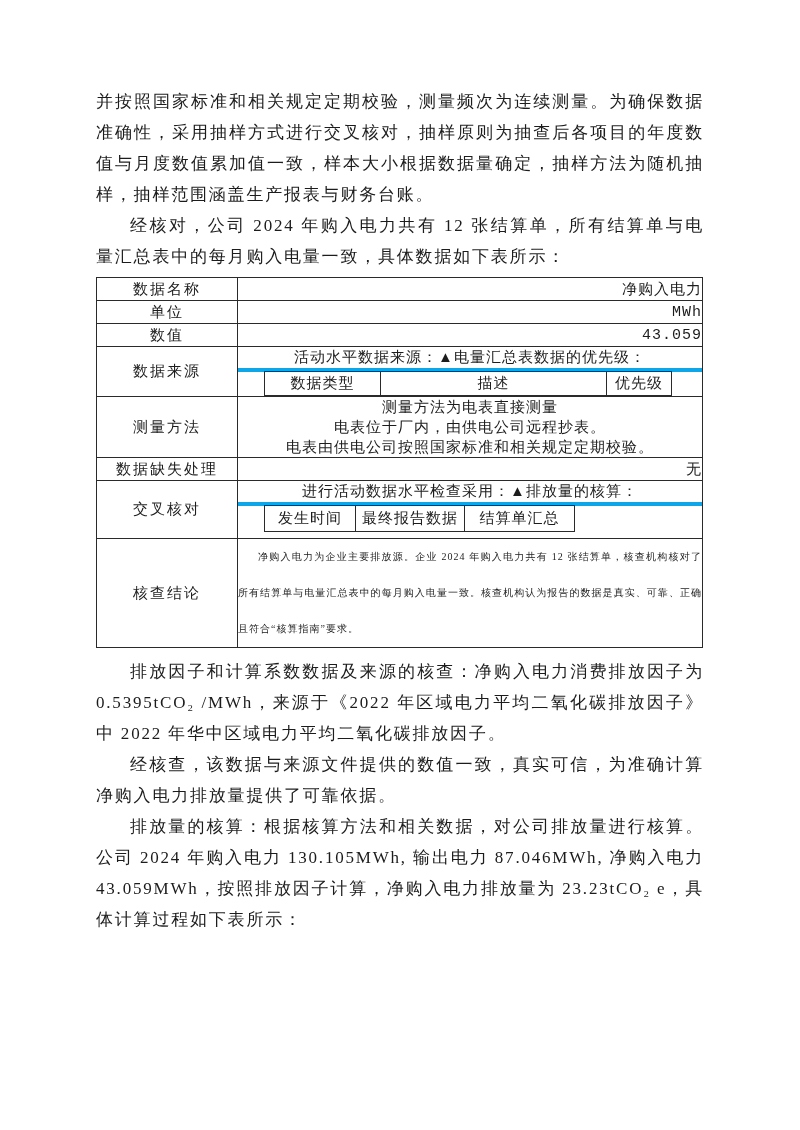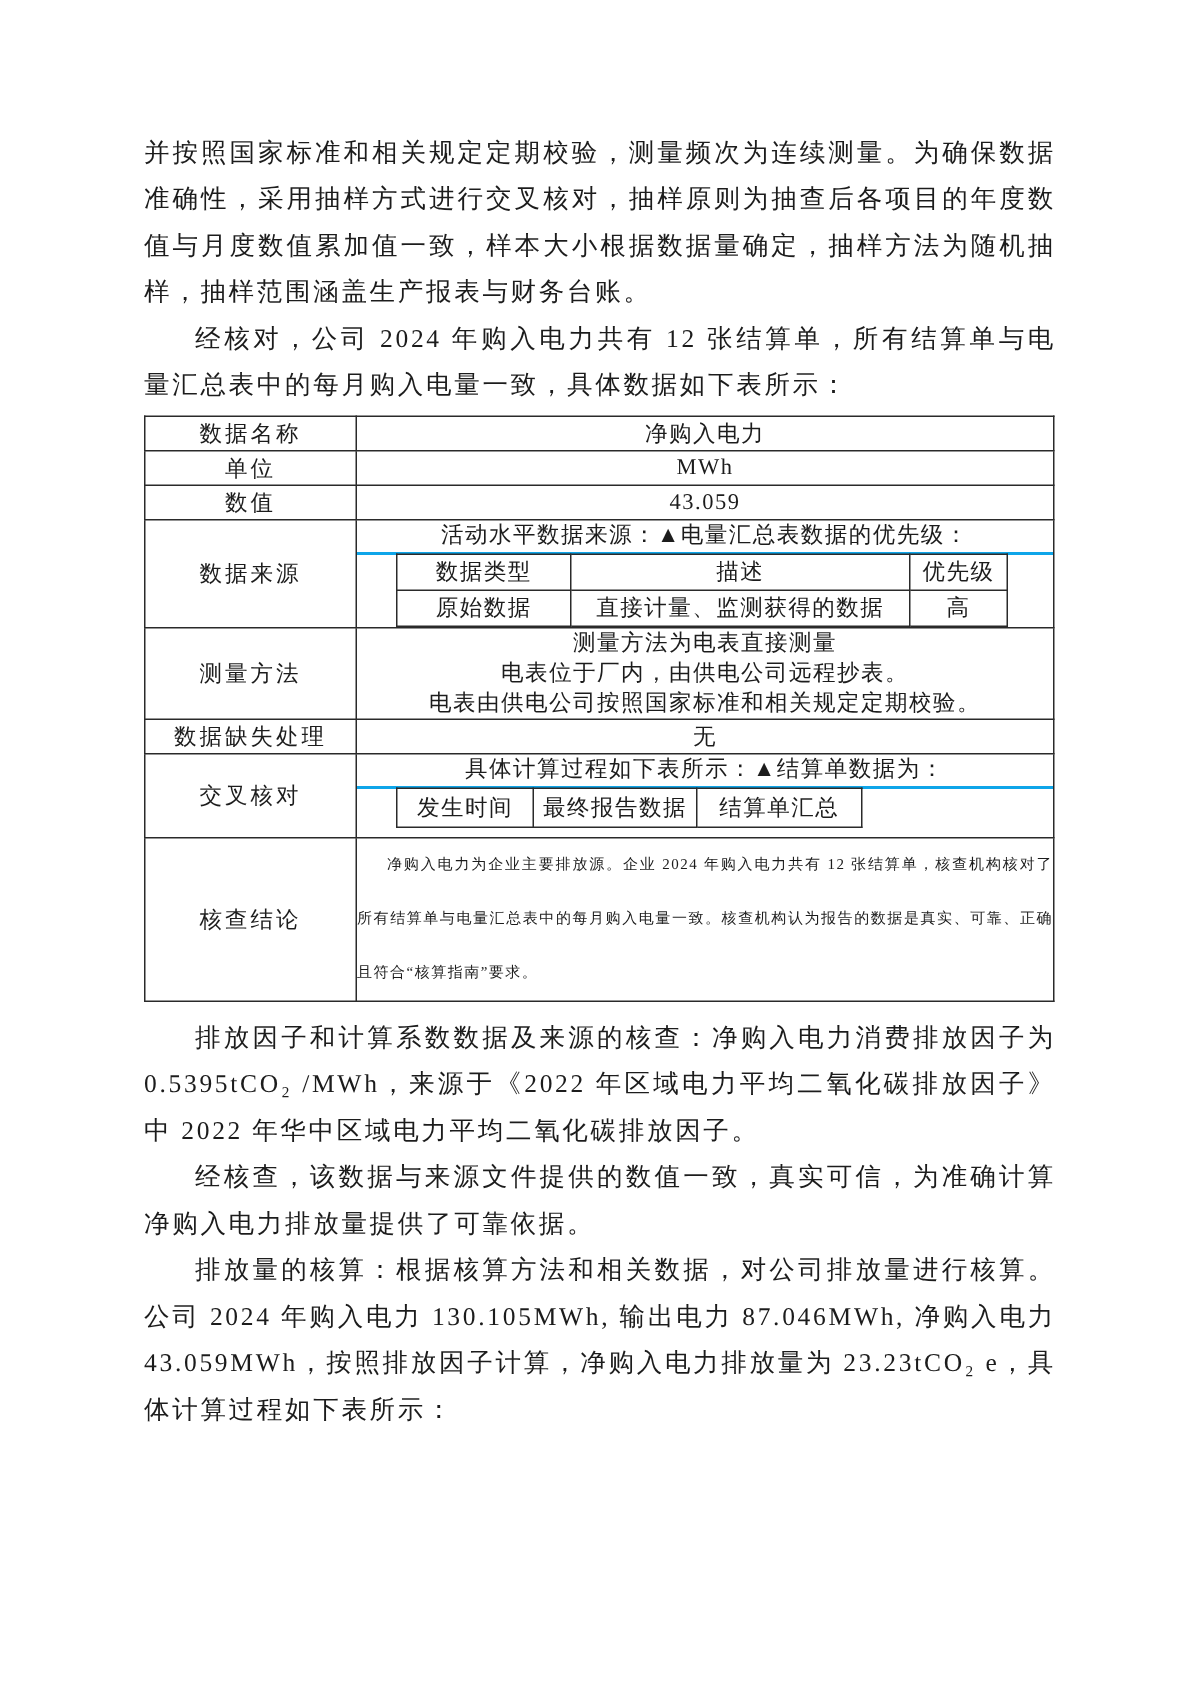--- a/index.html
+++ b/index.html
@@ -37,31 +37,32 @@
     padding: 0;
     vertical-align: middle;
     margin-left: 36px;
   }
   td.lbl {
     width: 140px;
     text-align: center;
     letter-spacing: 2px;
   }
   td.val {
-    text-align: center;
+    text-align: right;
     letter-spacing: 1px;
+    font-family: Liberation Mono, monospace;
   }
   tr.r-simple { height: 23px; }
   td.cell-sub { vertical-align: top; }
   .subhead {
     height: 21px;
     line-height: 21px;
     text-align: center;
     letter-spacing: 1px;
-    border-bottom: 2px solid #0ea5e9;
+    border-bottom: 4px solid #0ea5e9;
   }
   table.inner {
     border-collapse: collapse;
     table-layout: fixed;
     margin-top: -1px;
     margin-left: 26px;
     font-size: 15px;
   }
   table.inner td {
     border: 1px solid #2a2a2a;
@@ -117,25 +118,20 @@
                 <col style="width:116px">
                 <col style="width:226px">
                 <col style="width:65px">
               </colgroup>
             <tbody>
               <tr>
                 <td>数据类型</td>
                 <td>描述</td>
                 <td>优先级</td>
               </tr>
-              <tr>
-                <td>原始数据</td>
-                <td>直接计量、监测获得的数据</td>
-                <td>高</td>
-              </tr>
             </tbody>
           </table>
         </td>
       </tr>
 
       <tr>
         <td class="lbl">测量方法</td>
         <td class="cell-mm">
           <div class="mm-line">测量方法为电表直接测量</div>
           <div class="mm-line">电表位于厂内，由供电公司远程抄表。</div>
@@ -144,21 +140,21 @@
       </tr>
 
       <tr class="r-simple">
         <td class="lbl">数据缺失处理</td>
         <td class="val">无</td>
       </tr>
 
       <tr>
         <td class="lbl">交叉核对</td>
         <td class="cell-sub">
-          <div class="subhead">具体计算过程如下表所示：▲结算单数据为：</div>
+          <div class="subhead">进行活动数据水平检查采用：▲排放量的核算：</div>
           <table class="inner cc">
             <colgroup>
                 <col style="width:91px">
                 <col style="width:109px">
                 <col style="width:110px">
               </colgroup>
             <tbody>
               <tr>
                 <td>发生时间</td>
                 <td>最终报告数据</td>

